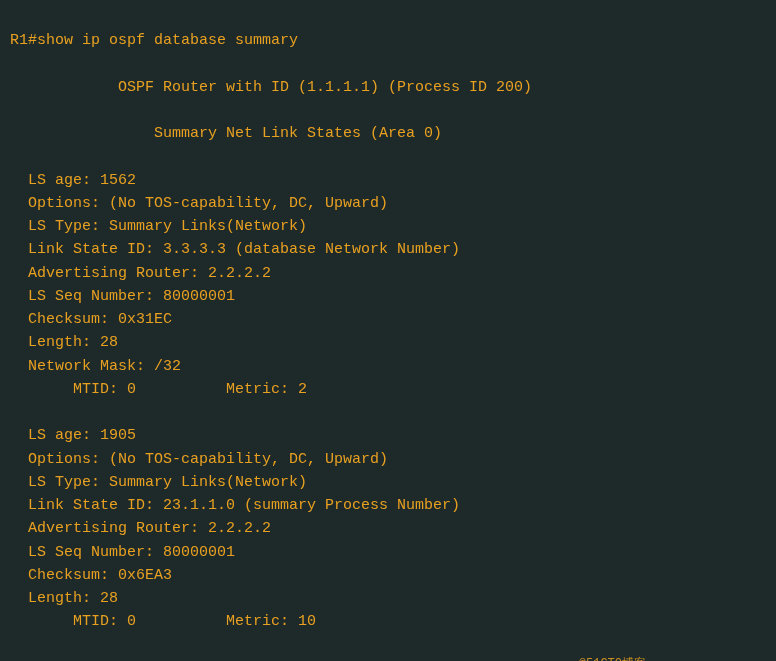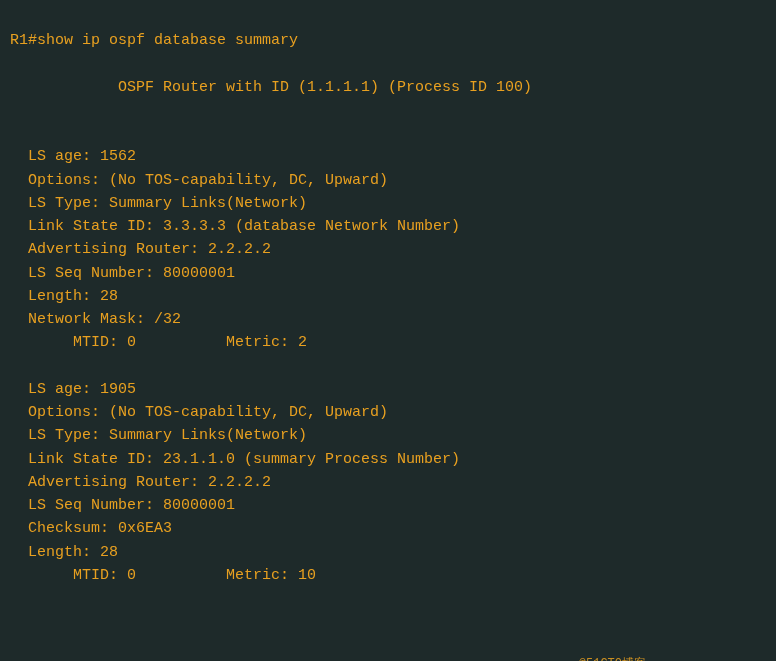--- a/index.html
+++ b/index.html
@@ -38,29 +38,31 @@
       opacity: 0.85;
     }
   </style>
 </head>
 <body>
 
 <div class="terminal">
   <div id="lines-container">
       <div class="line">R1#show ip ospf database summary</div>
       <div class="line">&nbsp;</div>
-      <div class="line">            OSPF Router with ID (1.1.1.1) (Process ID 100)</div>
+      <div class="line">            OSPF Router with ID (1.1.1.1) (Process ID 200)</div>
       <div class="line">&nbsp;</div>
+      <div class="line">                Summary Net Link States (Area 0)</div>
       <div class="line">&nbsp;</div>
       <div class="line">  LS age: 1562</div>
       <div class="line">  Options: (No TOS-capability, DC, Upward)</div>
       <div class="line">  LS Type: Summary Links(Network)</div>
       <div class="line">  Link State ID: 3.3.3.3 (database Network Number)</div>
       <div class="line">  Advertising Router: 2.2.2.2</div>
       <div class="line">  LS Seq Number: 80000001</div>
+      <div class="line">  Checksum: 0x31EC</div>
       <div class="line">  Length: 28</div>
       <div class="line">  Network Mask: /32</div>
       <div class="line">       MTID: 0          Metric: 2</div>
       <div class="line">&nbsp;</div>
       <div class="line">  LS age: 1905</div>
       <div class="line">  Options: (No TOS-capability, DC, Upward)</div>
       <div class="line">  LS Type: Summary Links(Network)</div>
       <div class="line">  Link State ID: 23.1.1.0 (summary Process Number)</div>
       <div class="line">  Advertising Router: 2.2.2.2</div>
       <div class="line">  LS Seq Number: 80000001</div>

